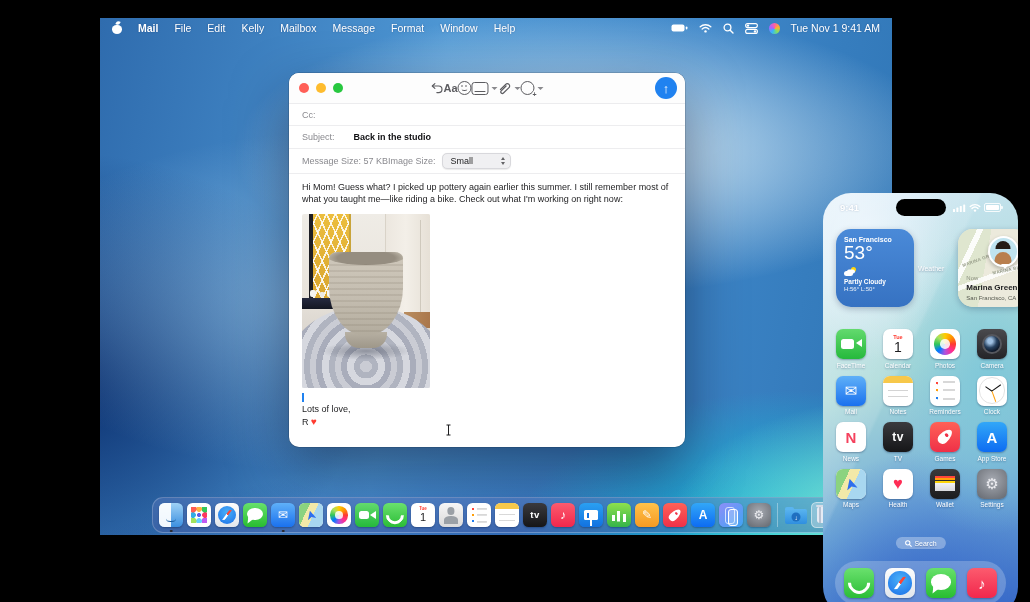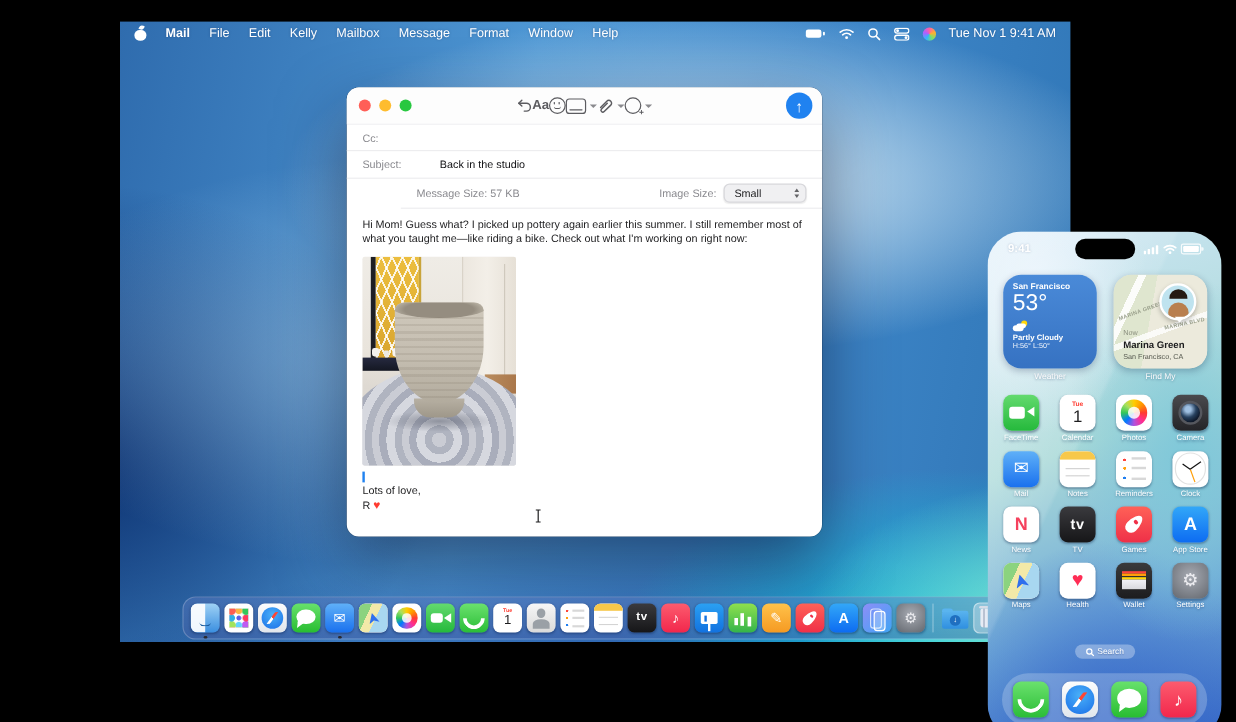--- a/index.html
+++ b/index.html
@@ -38,24 +38,24 @@
   .emo::before{content:"";position:absolute;left:3px;top:3.2px;width:1.4px;height:1.4px;background:#5c5c60;border-radius:50%;box-shadow:4px 0 0 #5c5c60;}
   .emo::after{content:"";position:absolute;left:2.8px;top:4px;width:6px;height:4.4px;border-bottom:1.2px solid #5c5c60;border-radius:50%;}
   .pbi{width:15px;height:11px;border:1.2px solid #5c5c60;border-radius:3px;position:relative;display:inline-block;}
   .pbi::before{content:"";position:absolute;left:2px;bottom:1.5px;right:2px;height:1.4px;background:#5c5c60;border-radius:1px;}
   .insi{width:12px;height:12px;border:1.2px solid #5c5c60;border-radius:50%;position:relative;display:inline-block;}
   .insi::after{content:"+";position:absolute;right:-3px;bottom:-4px;font-size:7px;font-weight:700;background:#fdfdfd;border-radius:50%;line-height:7px;color:#5c5c60;}
   .chev{width:0;height:0;border-left:3px solid transparent;border-right:3px solid transparent;border-top:3.5px solid #8a8a8e;}
   .send{position:absolute;right:8px;top:4px;width:22px;height:22px;border-radius:50%;background:#2082f0;
     color:#fff;display:flex;align-items:center;justify-content:center;font-size:13px;font-weight:700;}
   .frow{display:flex;align-items:center;padding:0 13px;border-bottom:1px solid #ededef;color:#8a8a8f;}
-  .r-to{height:20px;}.r-cc{height:21px;}.r-subj{height:22px;}.r-size{height:24px;justify-content:space-between;margin-left:45px;}
+  .r-to{height:20px;}.r-cc{height:21px;}.r-subj{height:22px;}.r-size{height:24px;}
   .pill{display:flex;align-items:center;gap:4px;background:#c9defc;border-radius:4px;padding:1.5px 6px;margin-left:6px;color:#15151a;}
   .pill .chev{border-top-color:#4a78c4;transform:scale(.85);}
-  .subjv{margin-left:20px;color:#101013;font-weight:400;padding-left:12px;}
+  .subjv{margin-left:7px;color:#101013;font-weight:700;padding-left:12px;}
   .sizegrp{display:flex;align-items:center;gap:6px;}
   .sel{min-width:54px;background:#f0f0f2;border:.5px solid #d8d8dc;border-radius:5px;padding:2px 5px 2px 8px;
     display:flex;align-items:center;justify-content:space-between;color:#1d1d1f;box-shadow:0 .5px 1px rgba(0,0,0,.08);}
   .ud{display:flex;flex-direction:column;gap:1.5px;align-items:center;}
   .ud i{display:block;width:0;height:0;border-left:2.6px solid transparent;border-right:2.6px solid transparent;}
   .ud .up{border-bottom:3.2px solid #636366;}.ud .dn{border-top:3.2px solid #636366;}
   .bodyarea{position:relative;padding:7px 13px 0;color:#1d1d1f;line-height:1.35;}
   .bodyarea p{margin:0;width:372px;}
   
   .photo{position:relative;width:128px;height:174px;margin-top:9px;border-radius:2px;overflow:hidden;
@@ -208,21 +208,21 @@
       radial-gradient(110% 70% at 50% 110%,#2e5ec8 0%,rgba(46,94,200,0) 70%),
       linear-gradient(160deg,#cfe6f5 0%,#a9d9d8 42%,#6fa9d8 72%,#3a6cc8 100%); margin-top: 23px;}
   .island{position:absolute;top:6px;left:50%;transform:translateX(-50%);width:50px;height:17px;background:#000;border-radius:9px;}
   .pstatus{position:absolute;top:7px;left:0;right:0;height:15px;display:flex;align-items:center;justify-content:space-between;
     padding:0 17px;color:#fff;font-size:9.5px;font-weight:700;text-shadow:0 0 2px rgba(0,40,90,.25);}
   .pstat-r{display:flex;gap:3px;align-items:center;}
   .pbat{width:15px;height:7.5px;border:1px solid rgba(255,255,255,.85);border-radius:2px;position:relative;}
   .pbat::before{content:"";position:absolute;inset:1px;background:#fff;border-radius:1px;}
   .pbat::after{content:"";position:absolute;right:-2.5px;top:2px;width:1.5px;height:3px;background:rgba(255,255,255,.8);border-radius:0 1px 1px 0;}
   .widgets{position:absolute;top:36px;left:13px;display:flex;gap:14px;}
-  .wcol{display:flex;flex-direction:column;align-items:center;gap:4px;}
+  .wcol{display:flex;flex-direction:row;align-items:center;gap:4px;}
   .widget{width:78px;height:78px;border-radius:15px;position:relative;overflow:hidden;box-shadow:0 2px 6px rgba(0,20,60,.25);}
   .weather{background:linear-gradient(180deg,#4a8ad8 0%,#3672c2 100%);color:#fff;padding:7px 8px;box-sizing:border-box;}
   .w-city{font-size:7px;font-weight:600;}
   .w-temp{font-size:19px;font-weight:300;line-height:1.1;}
   .w-cond{font-size:6.5px;font-weight:600;margin-top:2px;}
   .w-hilo{font-size:6px;color:rgba(255,255,255,.9);margin-top:1px;}
   .wcloud{position:relative;width:13px;height:7px;margin-top:5px;}
   .wcloud::before{content:"";position:absolute;right:1px;top:-2px;width:5px;height:5px;border-radius:50%;background:#ffd60a;}
   .wcloud::after{content:"";position:absolute;left:0;bottom:0;width:9px;height:4.5px;border-radius:5px;background:#fff;box-shadow:2.5px -2px 0 -.5px #fff;}
   .findmy{background:#e9ead9;}

